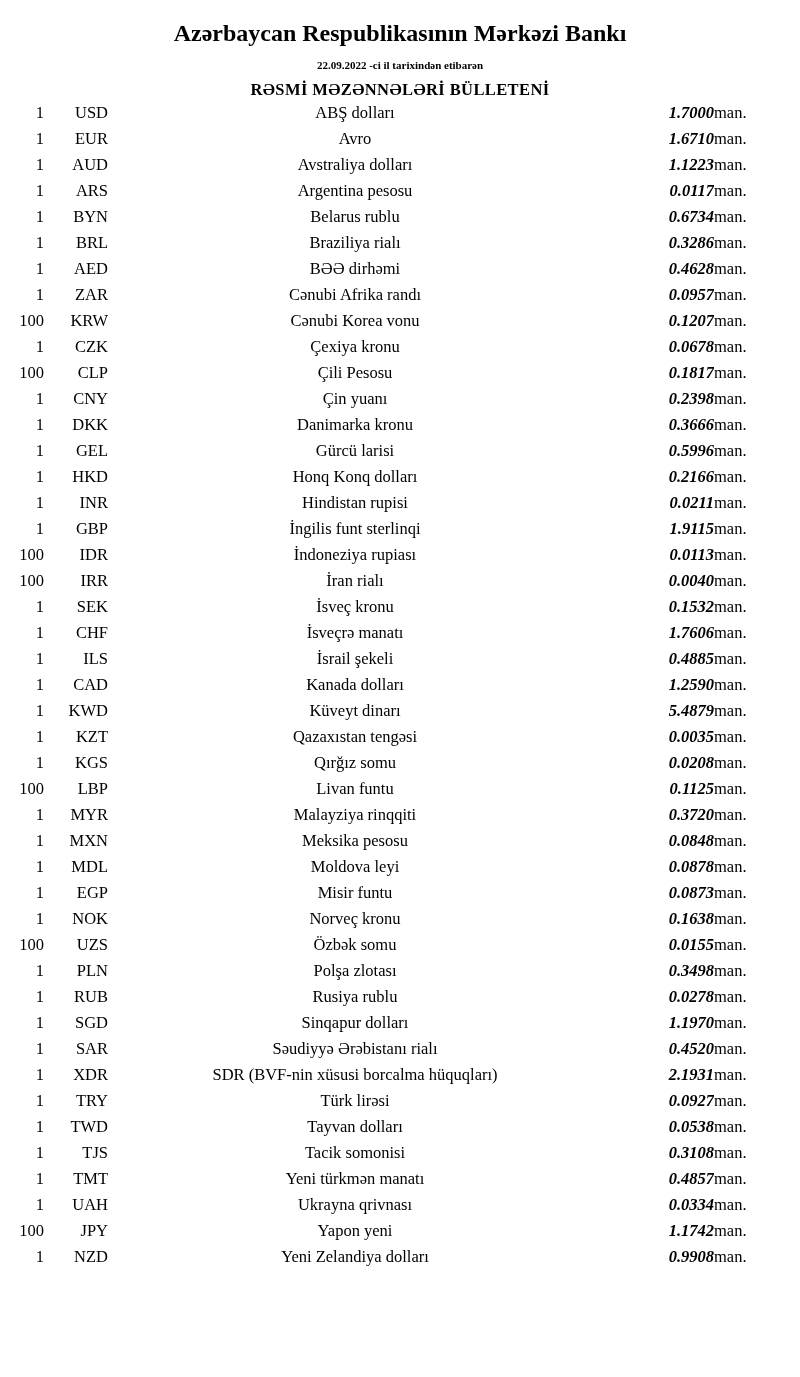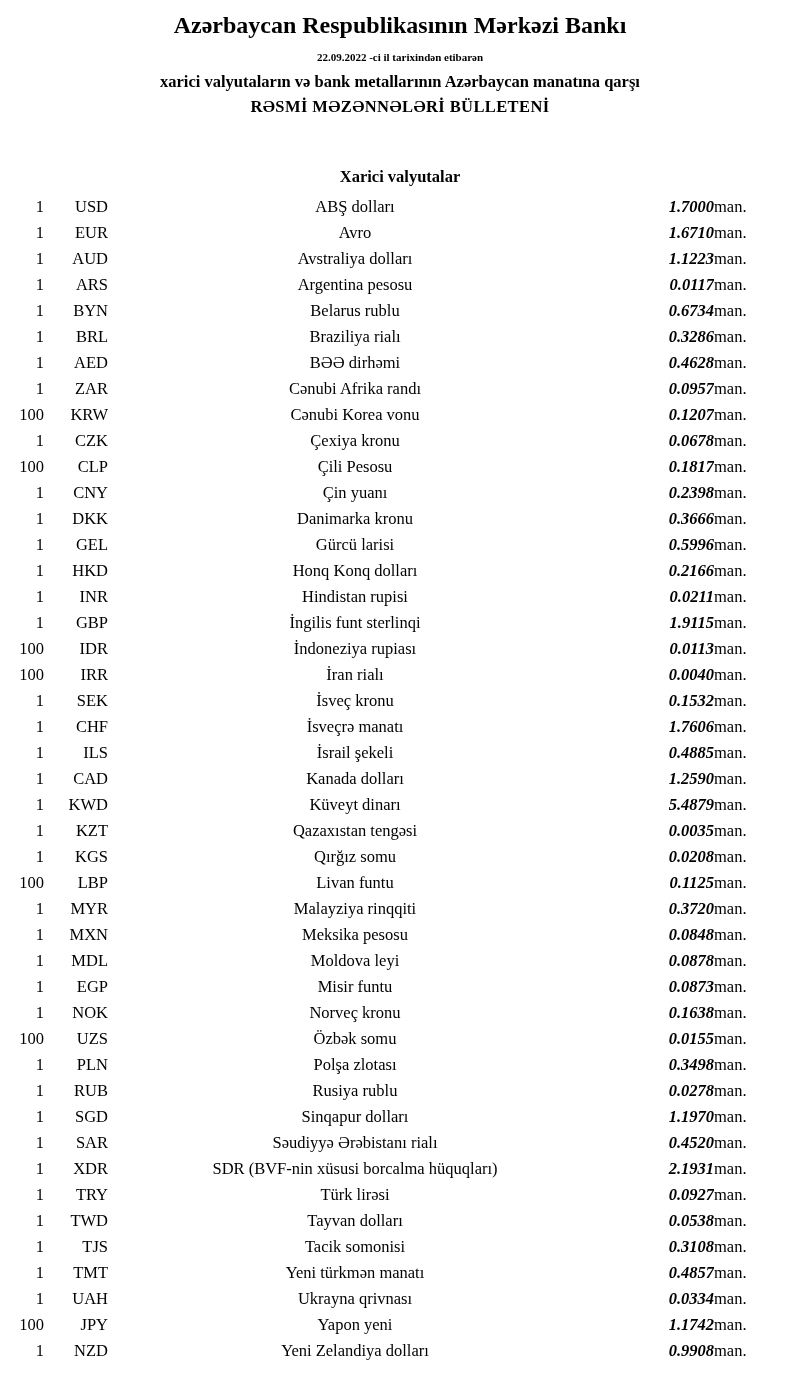--- a/index.html
+++ b/index.html
@@ -7,21 +7,21 @@
   body {
     width: 800px;
     height: 1377px;
     font-family: "Liberation Serif", "DejaVu Serif", serif;
     color: #000000;
     overflow: hidden;
   }
   .page {
     width: 100%;
     height: 100%;
-    padding-top: 12px;
+    padding-top: 20px;
   }
   .header { text-align: center; }
   .bank-title {
     font-size: 24px;
     font-weight: bold;
     margin-bottom: 12px;
   }
   .date-line {
     font-size: 11px;
     font-weight: bold;
@@ -84,25 +84,23 @@
   }
 </style>
 </head>
 <body>
 
 <div class="page">
 
   <div class="header">
     <div class="bank-title">Azərbaycan Respublikasının Mərkəzi Bankı</div>
     <div class="date-line">22.09.2022 -ci il tarixindən etibarən</div>
-    <div class="desc-line">xarici valyutaların və bank metallarının Azərbaycan manatına qarşı</div>
     <div class="bulletin-line">RƏSMİ MƏZƏNNƏLƏRİ BÜLLETENİ</div>
   </div>
 
-  <div class="section-title">Xarici valyutalar</div>
 
   <table class="rates">
     <tbody>
   <tr>
     <td class="qty">1</td>
     <td class="code">USD</td>
     <td class="name">ABŞ dolları</td>
     <td class="value">1.7000</td>
     <td class="unit">man.</td>
   </tr>

